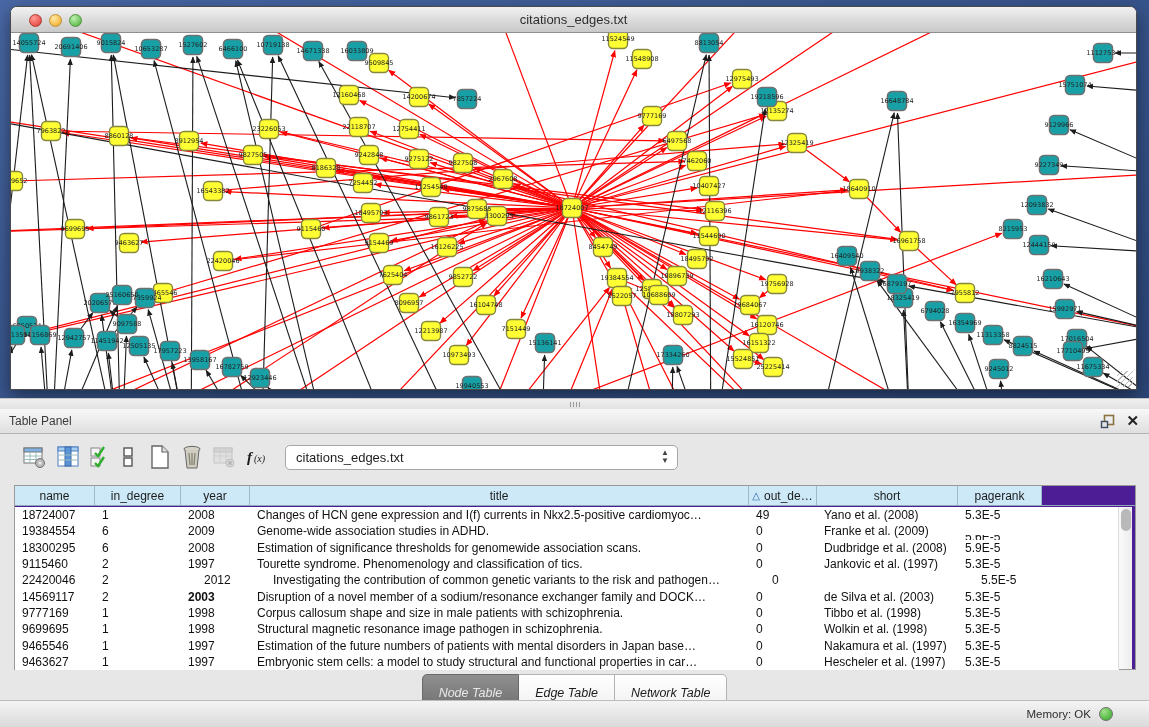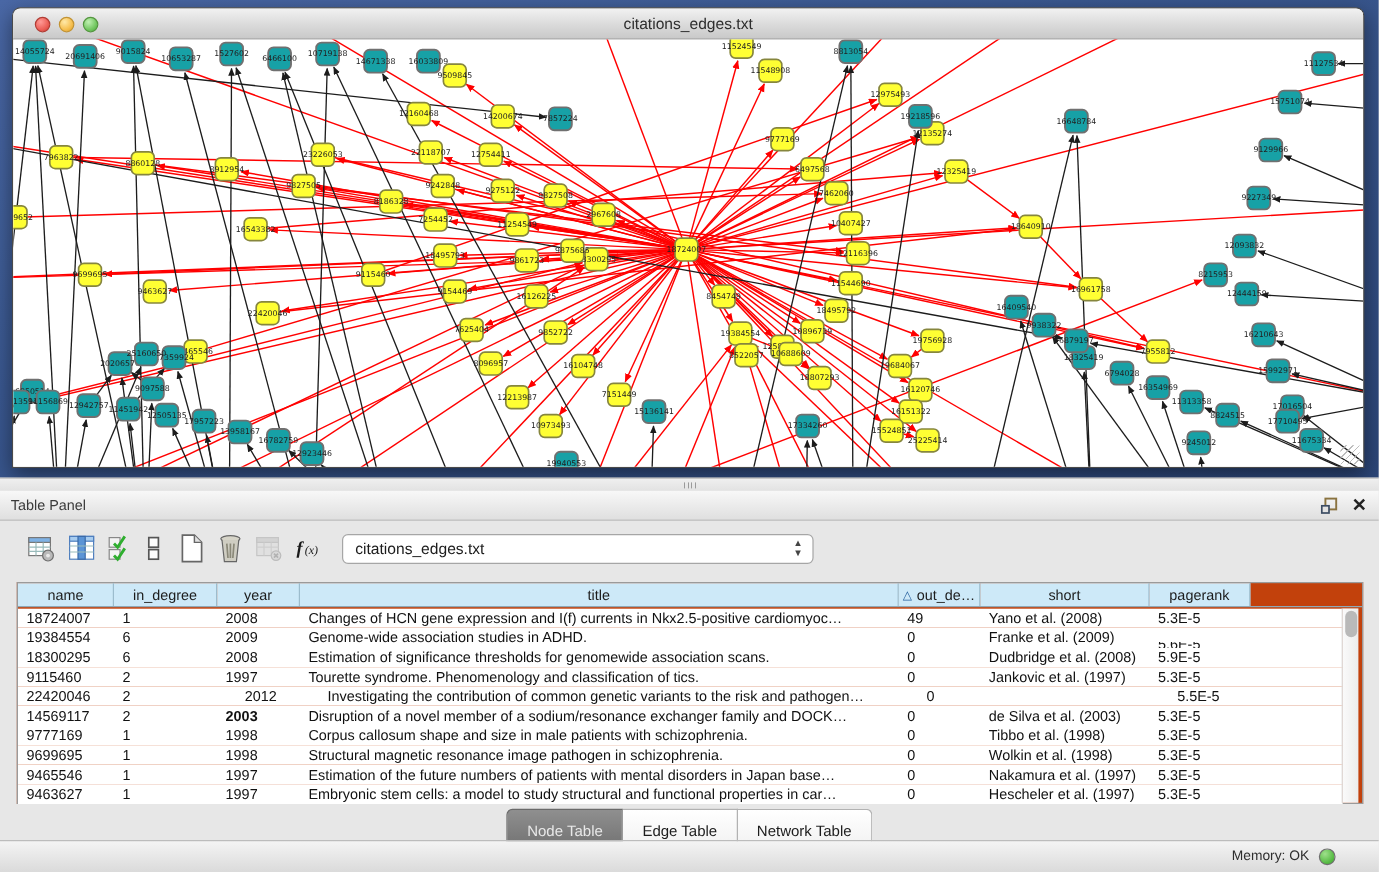--- a/index.html
+++ b/index.html
@@ -46,35 +46,35 @@
 
   
   #toolbar { position:absolute; left:0; top:6px; width:1149px; height:36px; }
   .tb-icon { position:absolute; top:3px; width:28px; height:28px; display:flex; align-items:center; justify-content:center; }
   #combo { position:absolute; left:285px; top:5px; width:393px; height:25px; background:#fff;
     border:1px solid #a6a6a6; border-radius:5px; font-size:13px; color:#1c1c1c;
     display:flex; align-items:center; padding-left:10px; }
   #combo-arrows { position:absolute; right:8px; top:3px; display:flex; flex-direction:column; line-height:8px; font-size:8px; color:#444; }
 
   
-  #table-box { position:absolute; left:14px; top:51px; width:1122px; height:185px; background:#c2410c; border:1px solid #9a9a9a; }
+  #table-box { position:absolute; left:14px; top:51px; width:1122px; height:185px; background:#4c1d95; border:1px solid #9a9a9a; }
   #thead { display:flex; height:20px; border-bottom:1px solid #8fa9b8; }
   .th { background:#cde9f8; border-right:1px solid #9cbccd; font-size:12px; color:#1c1c1c;
         display:flex; align-items:center; justify-content:center; overflow:hidden; white-space:nowrap; }
   .th .sort-tri { color:#2a63a0; font-size:10px; margin-right:4px; }
   #tbody { position:absolute; left:0; top:21px; width:1104px; height:163px; overflow:hidden; }
   .tr { display:flex; height:16.3px; background:#fff; }
   .td { font-size:12px; color:#111; padding-left:7px; white-space:nowrap; overflow:hidden; display:flex; align-items:center; }
   #vscroll { position:absolute; right:3px; top:21px; width:14px; height:162px; background:linear-gradient(90deg,#fafafa,#ececec); border-left:1px solid #dcdcdc; }
   #vthumb { position:absolute; left:2px; top:2px; width:10px; height:22px; background:#b9b9b9; border-radius:5px; }
 
   
   #tabs { position:absolute; left:0; top:240px; width:1149px; height:22px; display:flex; justify-content:center; }
   .tab { height:37px; font-size:12.5px; display:flex; align-items:center; padding:0 16px;
-    background:linear-gradient(180deg,#ffffff,#f0f0f0); border:1px solid #b2b2b2; border-left:none; color:#1c1c1c; }
+    background:linear-gradient(180deg,#ffffff,#f0f0f0); border:1px solid #b2b2b2; border-left:none; color:#1c1c1c;font-style:italic; }
   .tab:first-child { border-left:1px solid #b2b2b2; border-radius:5px 0 0 5px; }
   .tab:last-child { border-radius:0 5px 5px 0; }
   .tab.selected { background:linear-gradient(180deg,#8f8f8f,#6f6f6f); color:#e8e8e8; border-color:#6a6a6a; }
 
   
   #statusbar { position:absolute; left:0; top:700px; width:1149px; height:27px;
     background:linear-gradient(180deg,#f4f4f4,#dadada); border-top:1px solid #bcbcbc; }
   #memory-label { position:absolute; right:58px; top:7px; font-size:11.5px; color:#2e2e2e; }
   #memory-dot { position:absolute; right:36px; top:6px; width:14px; height:14px; border-radius:50%;
     background:radial-gradient(circle at 35% 30%,#9fe08c,#57bb44 65%,#3f9c32); border:1px solid #6f6f6f; }

